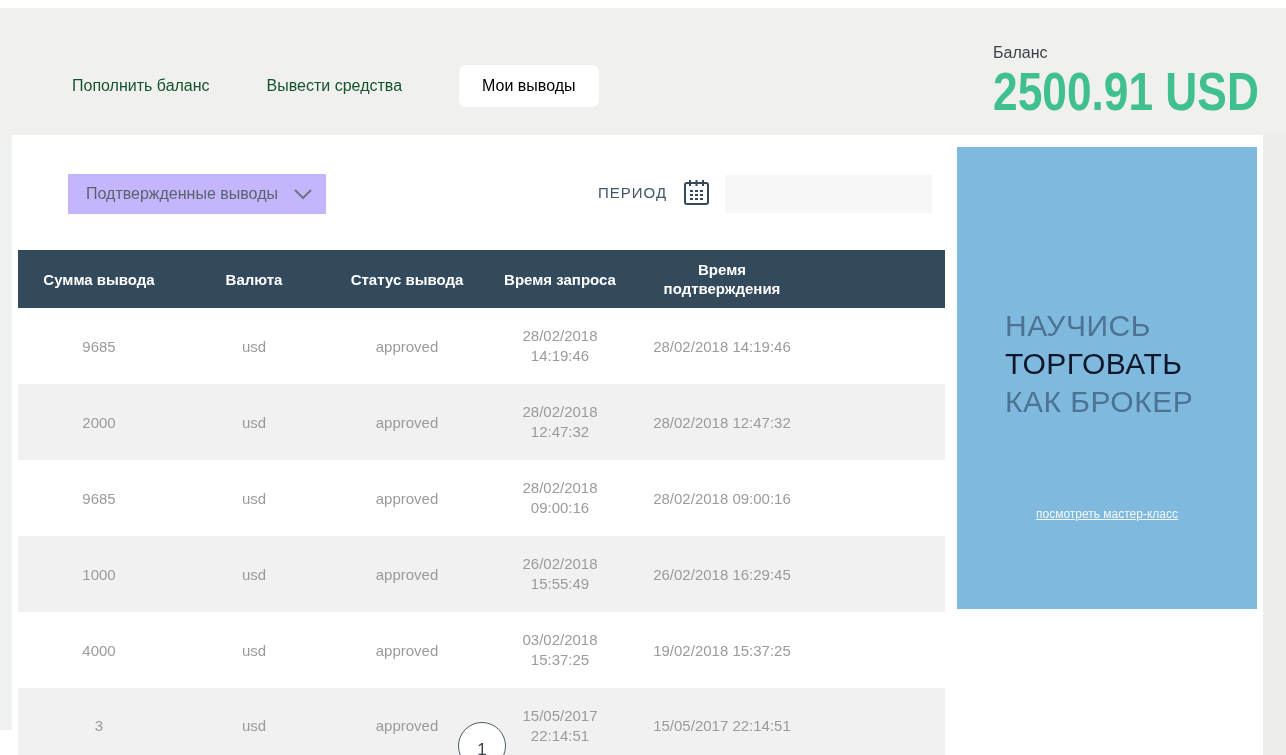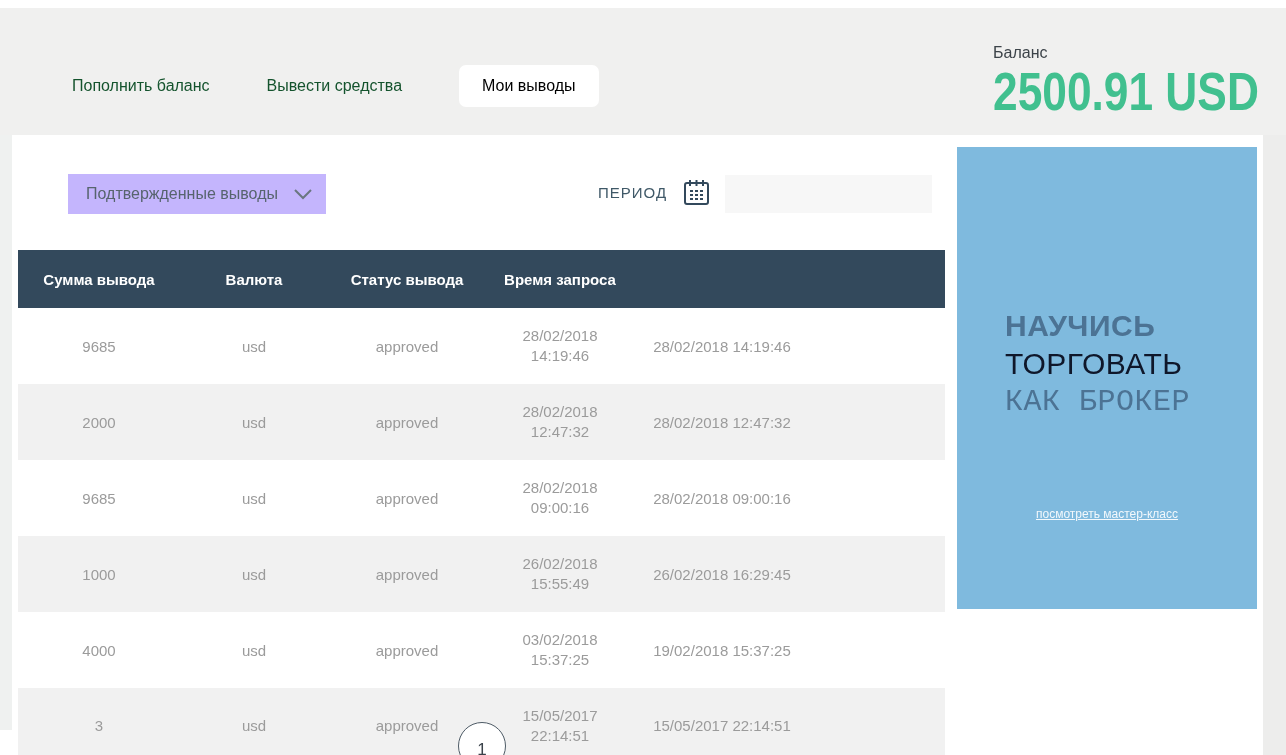--- a/index.html
+++ b/index.html
@@ -90,23 +90,23 @@
 
   
   .banner {
     position: absolute; left: 957px; top: 147px; width: 300px; height: 462px;
     background: #7fbade; cursor: pointer;
   }
   .banner-title {
     position: absolute; left: 48px; top: 160px;
     font-size: 30px; line-height: 38px; font-weight: 400; letter-spacing: 0.5px;
   }
-  .banner-line-0 { color: #4c7394; font-weight: bold; }
+  .banner-line-0 { color: #4c7394; }
   .banner-line-1 { color: #0f172a; }
-  .banner-line-2 { color: #4c7394; font-family: Liberation Mono, monospace; }
+  .banner-line-2 { color: #4c7394; }
   .banner-link {
     position: absolute; left: 0; top: 360px; width: 100%;
     text-align: center; font-size: 12px; color: #f2f8fc;
     text-decoration: underline; cursor: pointer;
   }
 
   
   .page-circle {
     position: absolute; left: 458px; top: 722px; width: 48px; height: 48px;
     border: 1px solid #4e5b66; border-radius: 50%;
@@ -166,20 +166,21 @@
   </svg>
 
   <input class="period-input" type="text" placeholder="" value="" style="">
 
   <div class="table">
     <div class="trow thead">
       <div class="cell"><span>Сумма вывода</span></div>
       <div class="cell"><span>Валюта</span></div>
       <div class="cell"><span>Статус вывода</span></div>
       <div class="cell"><span>Время запроса</span></div>
+      <div class="cell"><span>Время подтверждения</span></div>
       <div class="cell"></div>
     </div>
 
     <div class="trow tbody-row">
       <div class="cell">9685</div>
       <div class="cell">usd</div>
       <div class="cell">approved</div>
       <div class="cell cell-request">
         <div>28/02/2018</div>
         <div>14:19:46</div>

